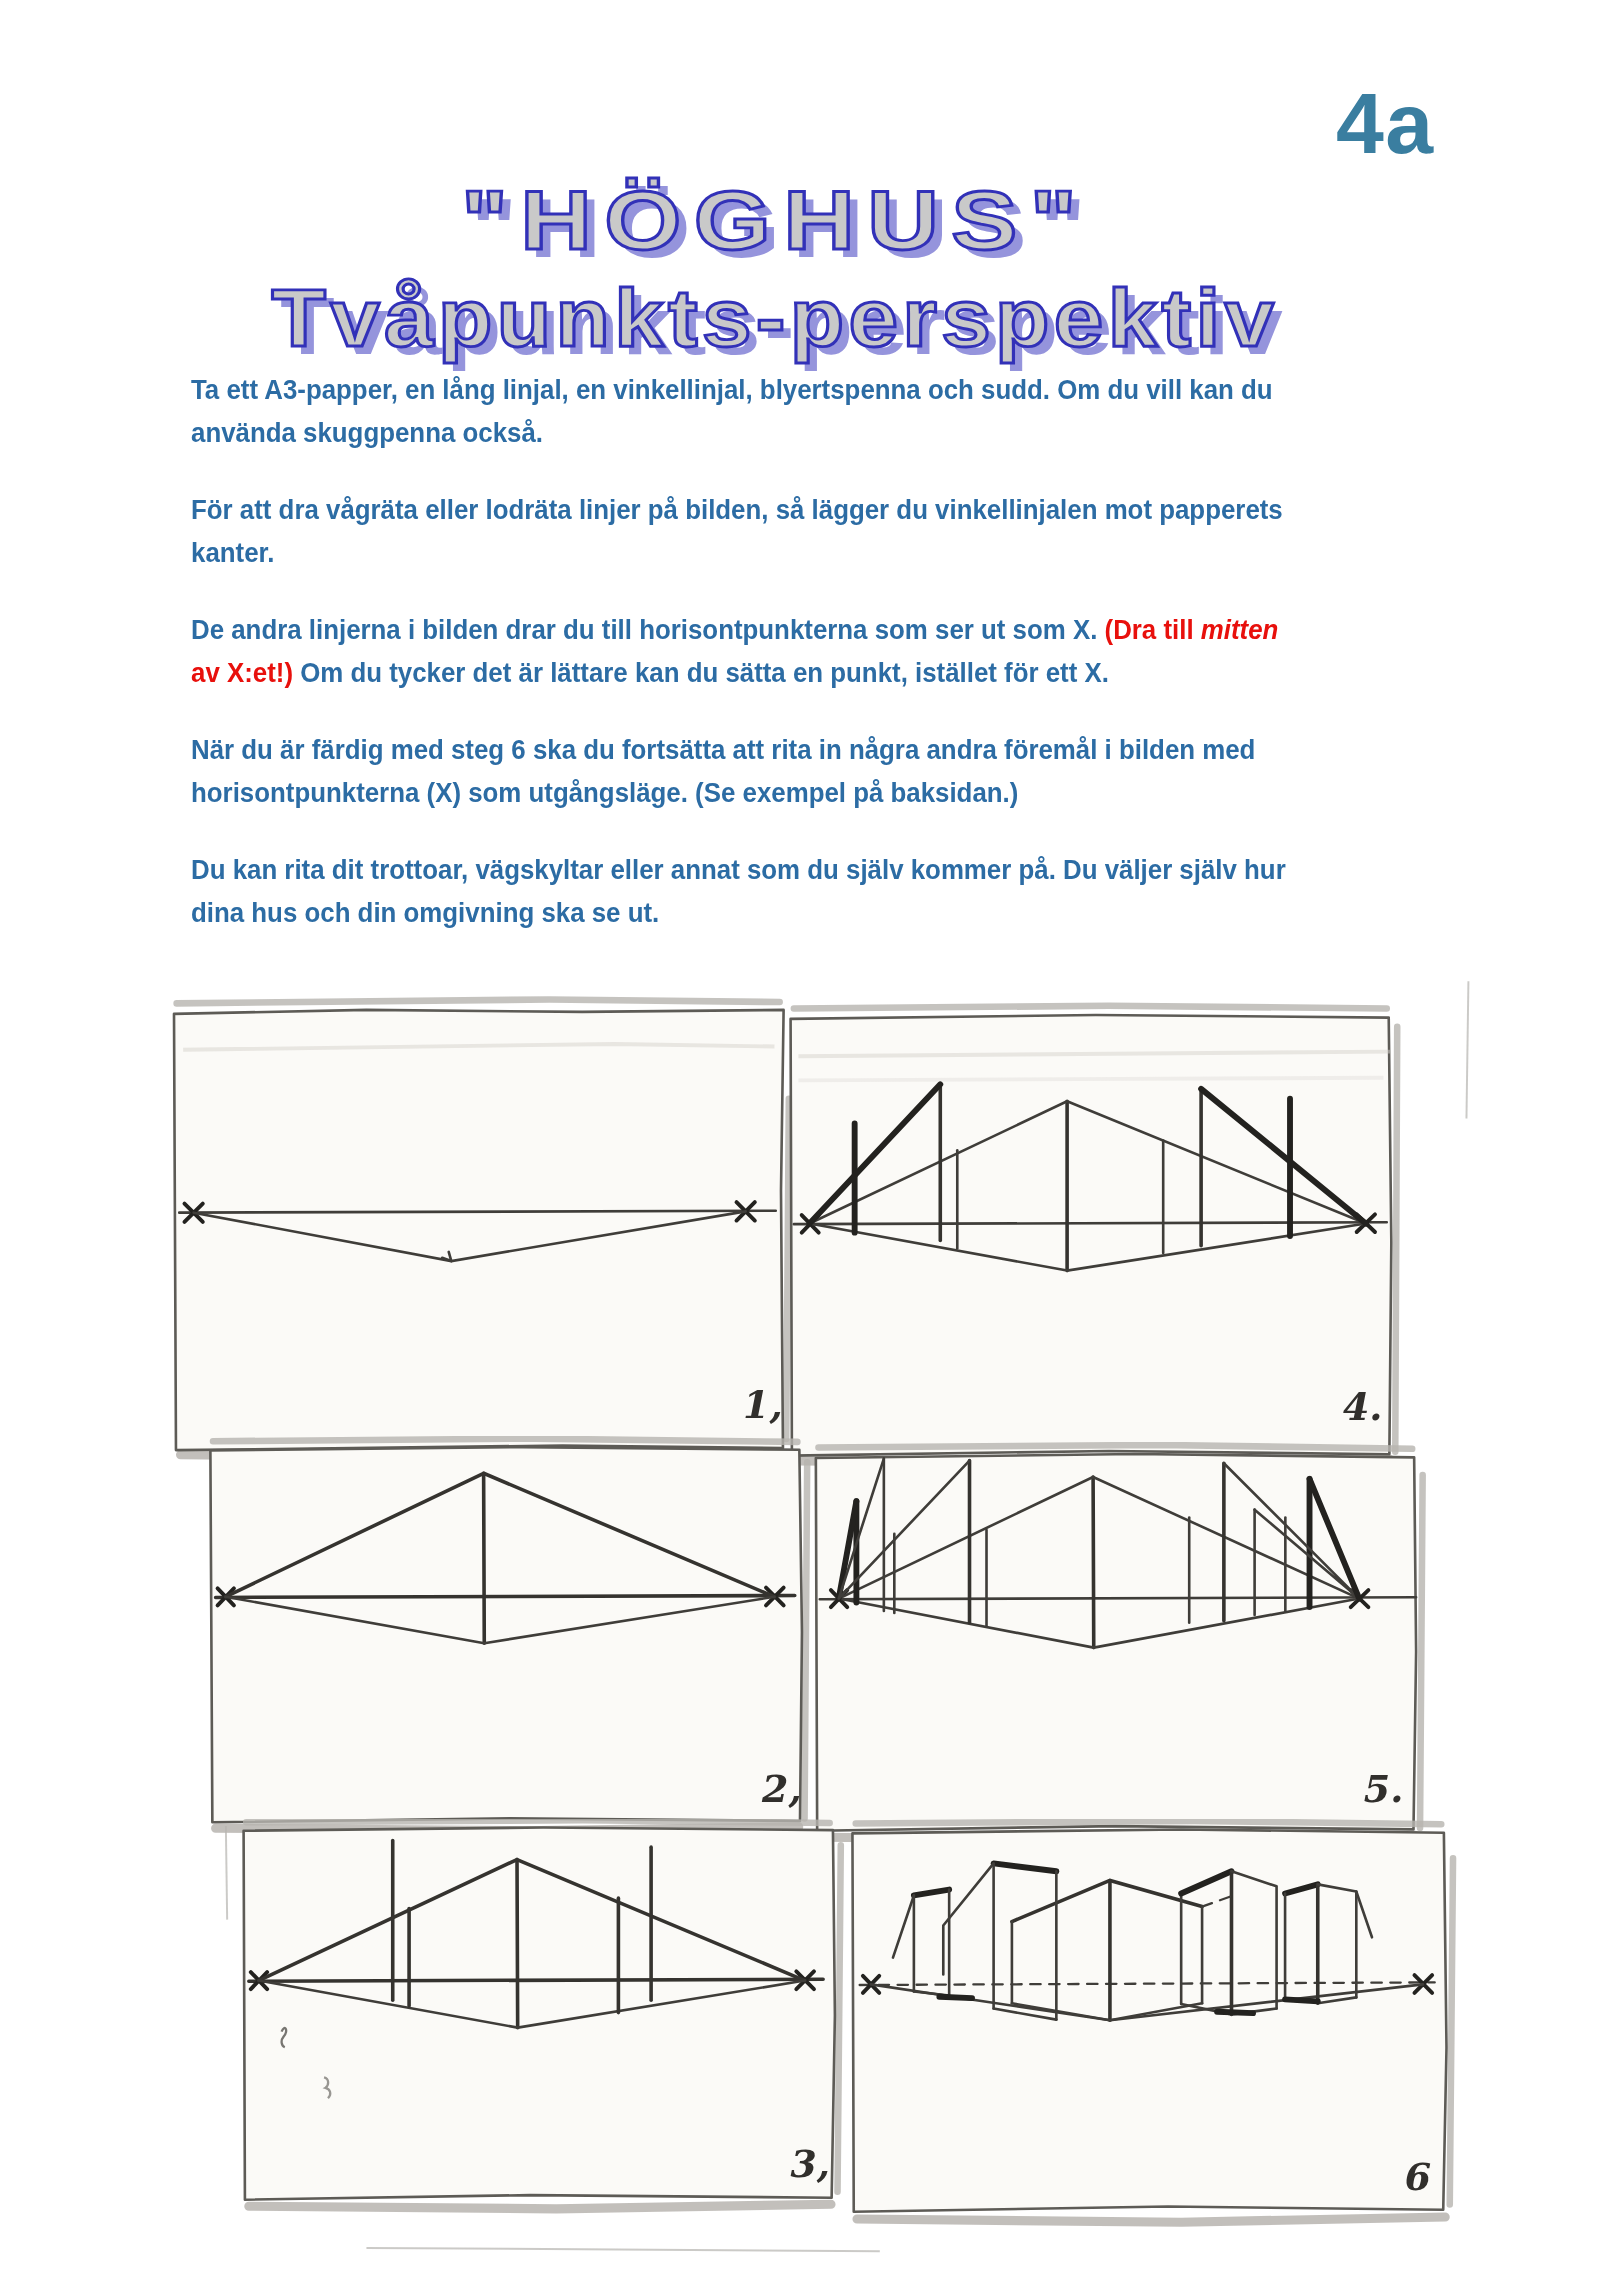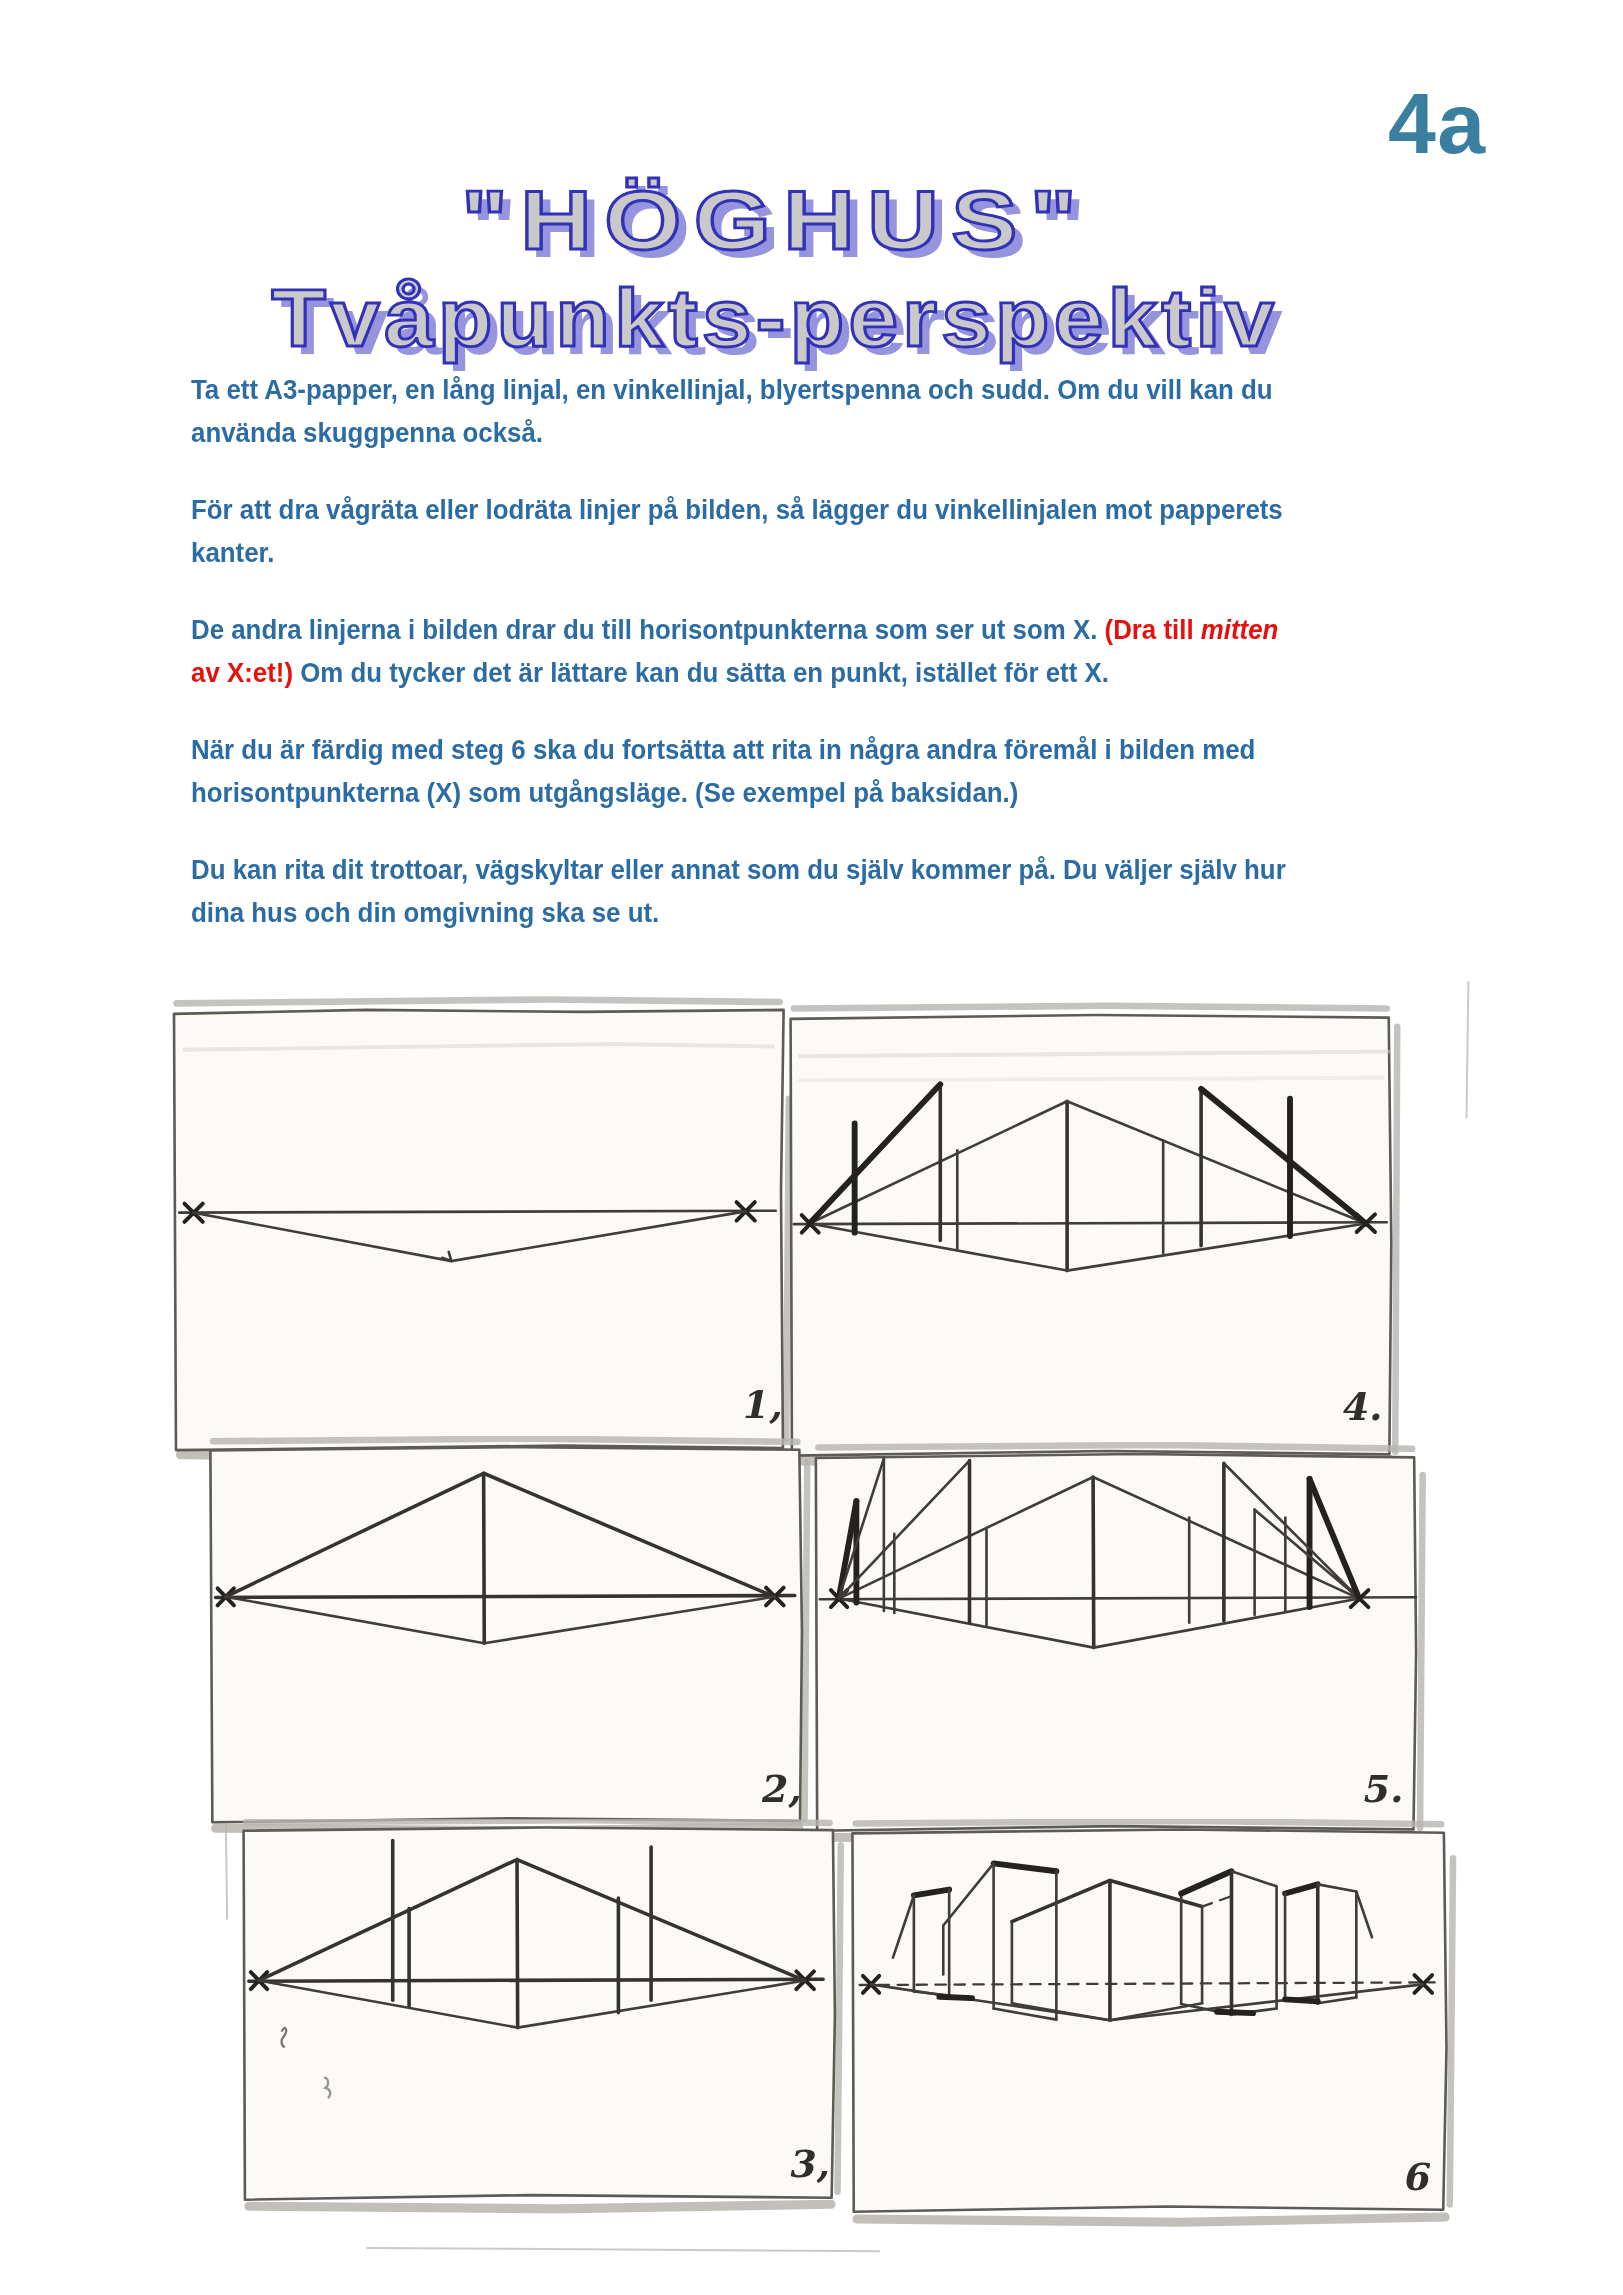--- a/index.html
+++ b/index.html
@@ -3,21 +3,21 @@
 <meta charset="utf-8">
 <style>
   html,body { margin:0; padding:0; background:#ffffff; }
   .page {
     position:relative; width:1623px; height:2295px; background:#ffffff;
     font-family:"Liberation Sans", sans-serif; overflow:hidden;
   }
 
   
   .page-num {
-    position:absolute; left:1388px; top:80px;
+    position:absolute; left:1336px; top:80px;
     font-size:86px; font-weight:bold; letter-spacing:1.3px;
     color:#3a7ea0; line-height:1;
   }
 
   
   .title-block { position:absolute; top:178px; left:0; width:1550px; text-align:center; }
   .wa {
     font-weight:bold; line-height:1; color:#c9c9c9;
     -webkit-text-stroke:2.9px #3231b8;
     text-shadow:7.9px 7.9px 0 #9594dc;

